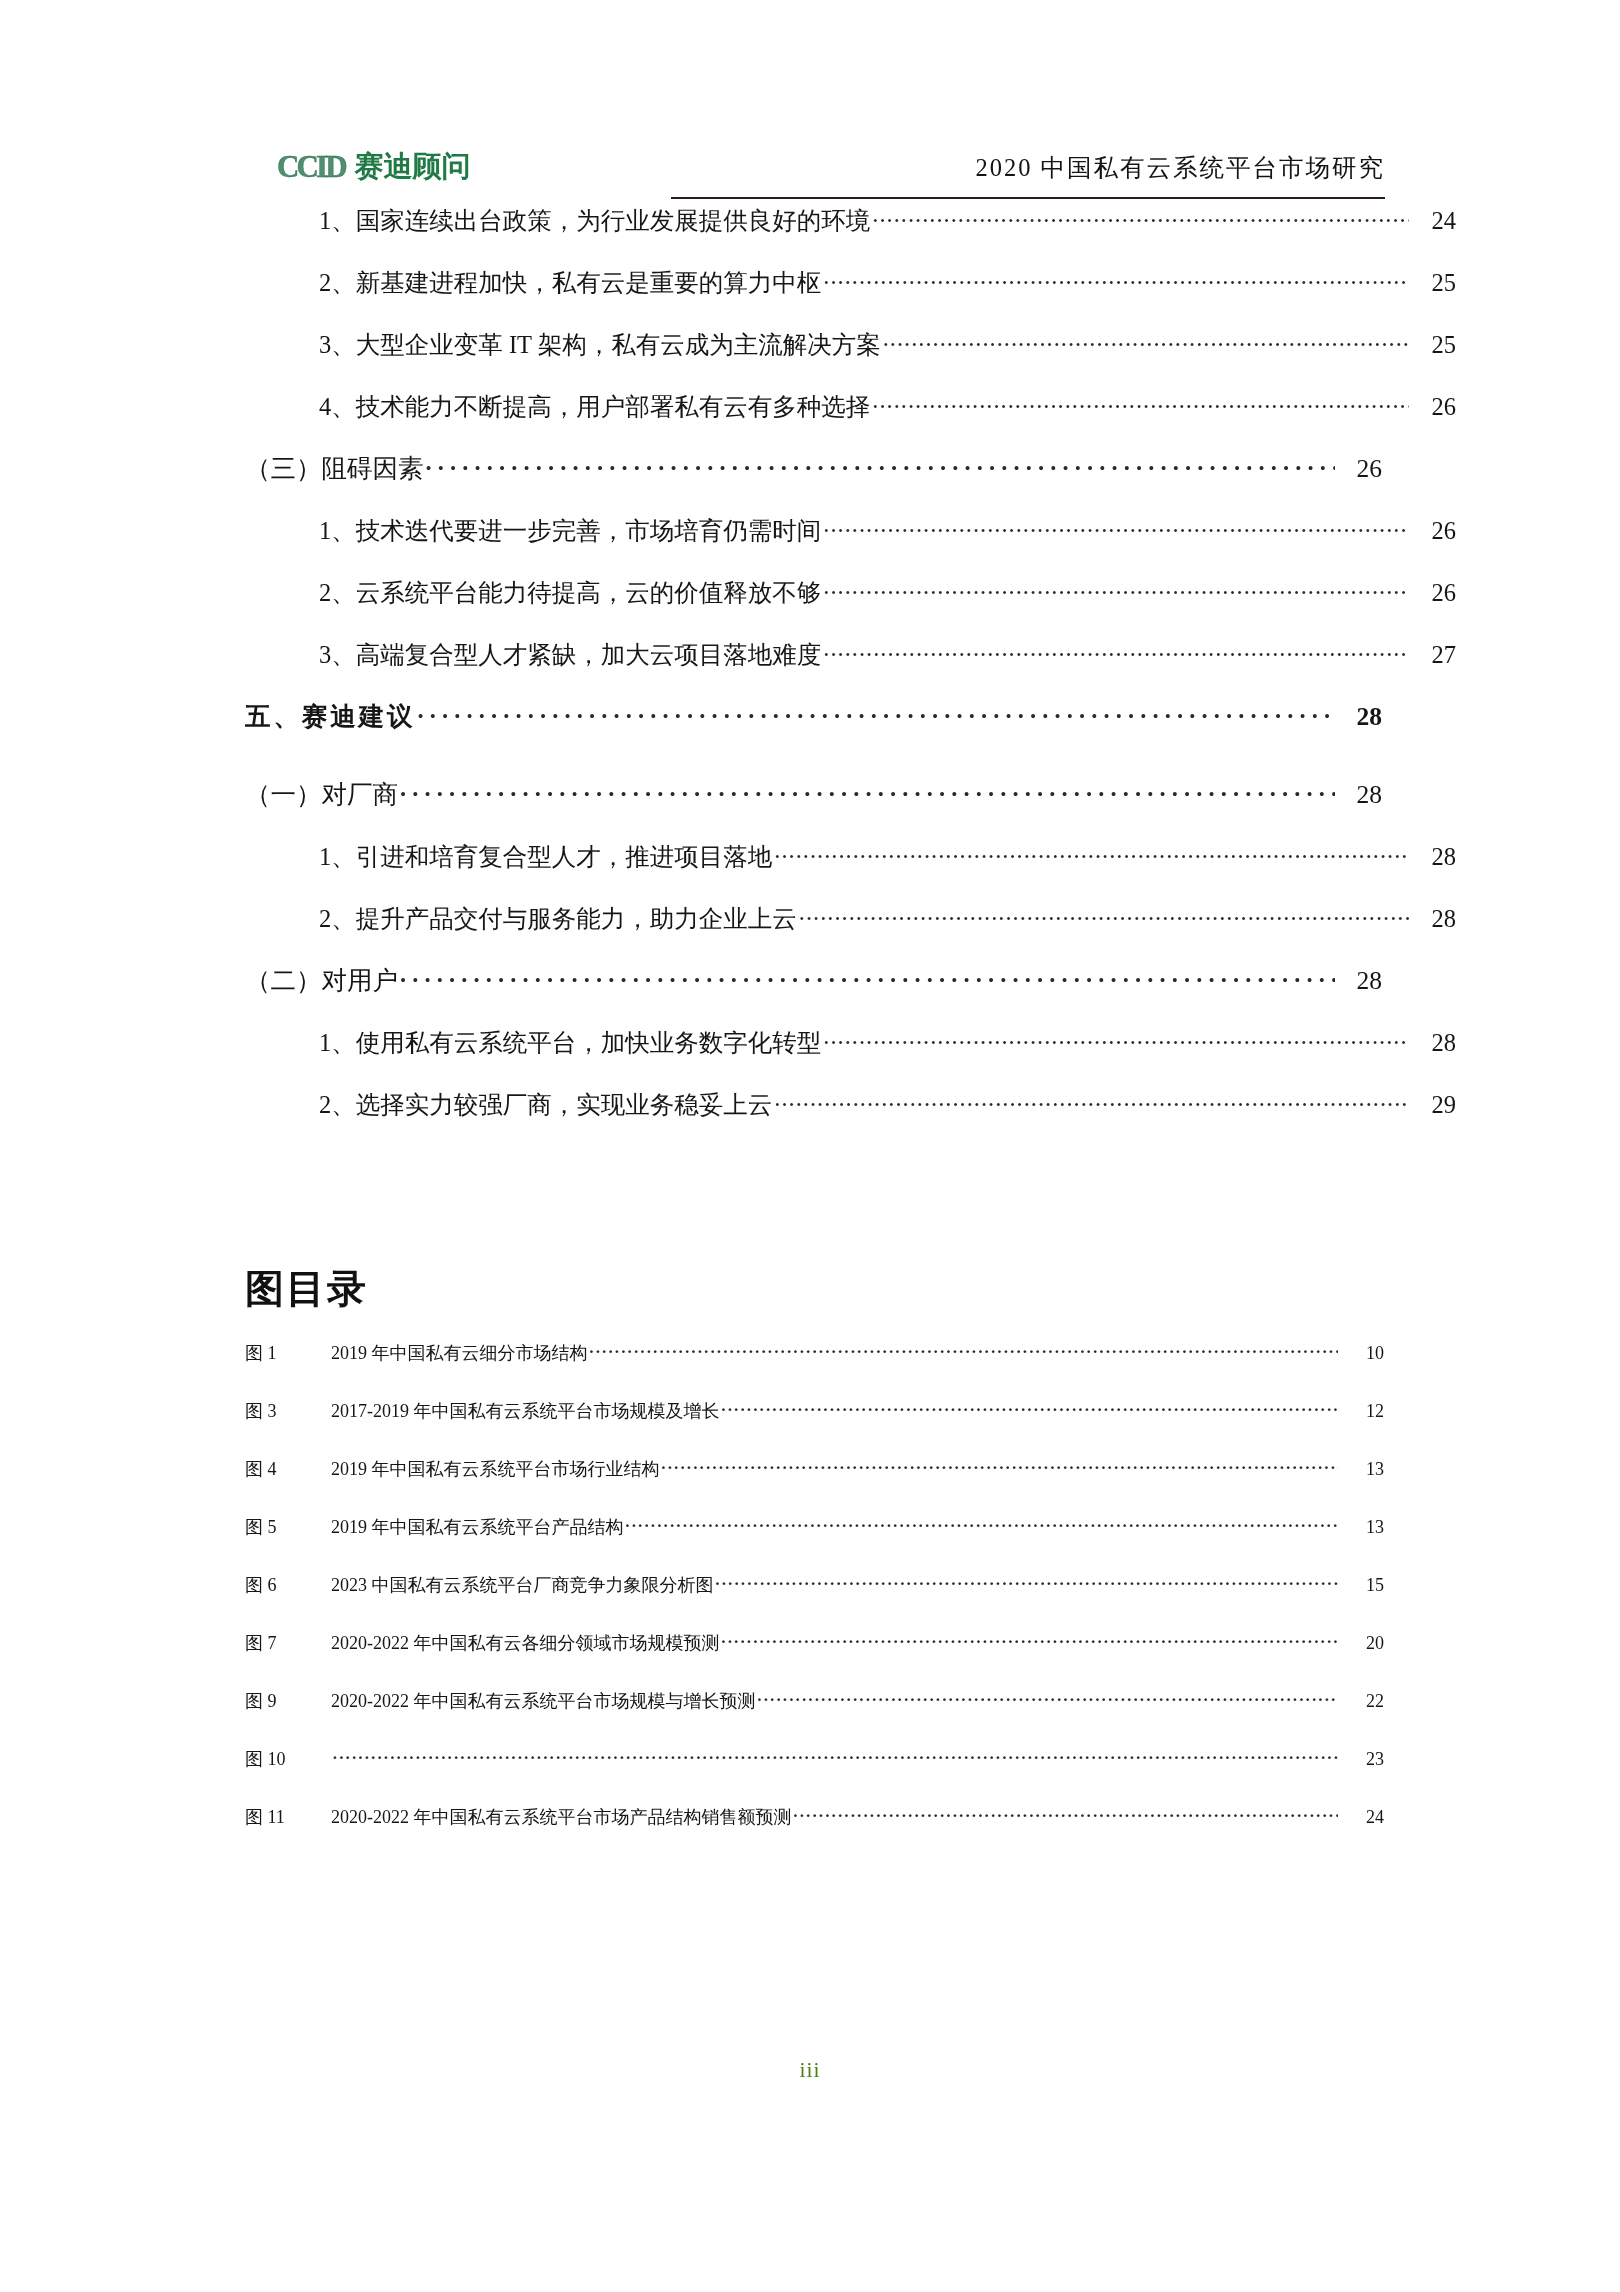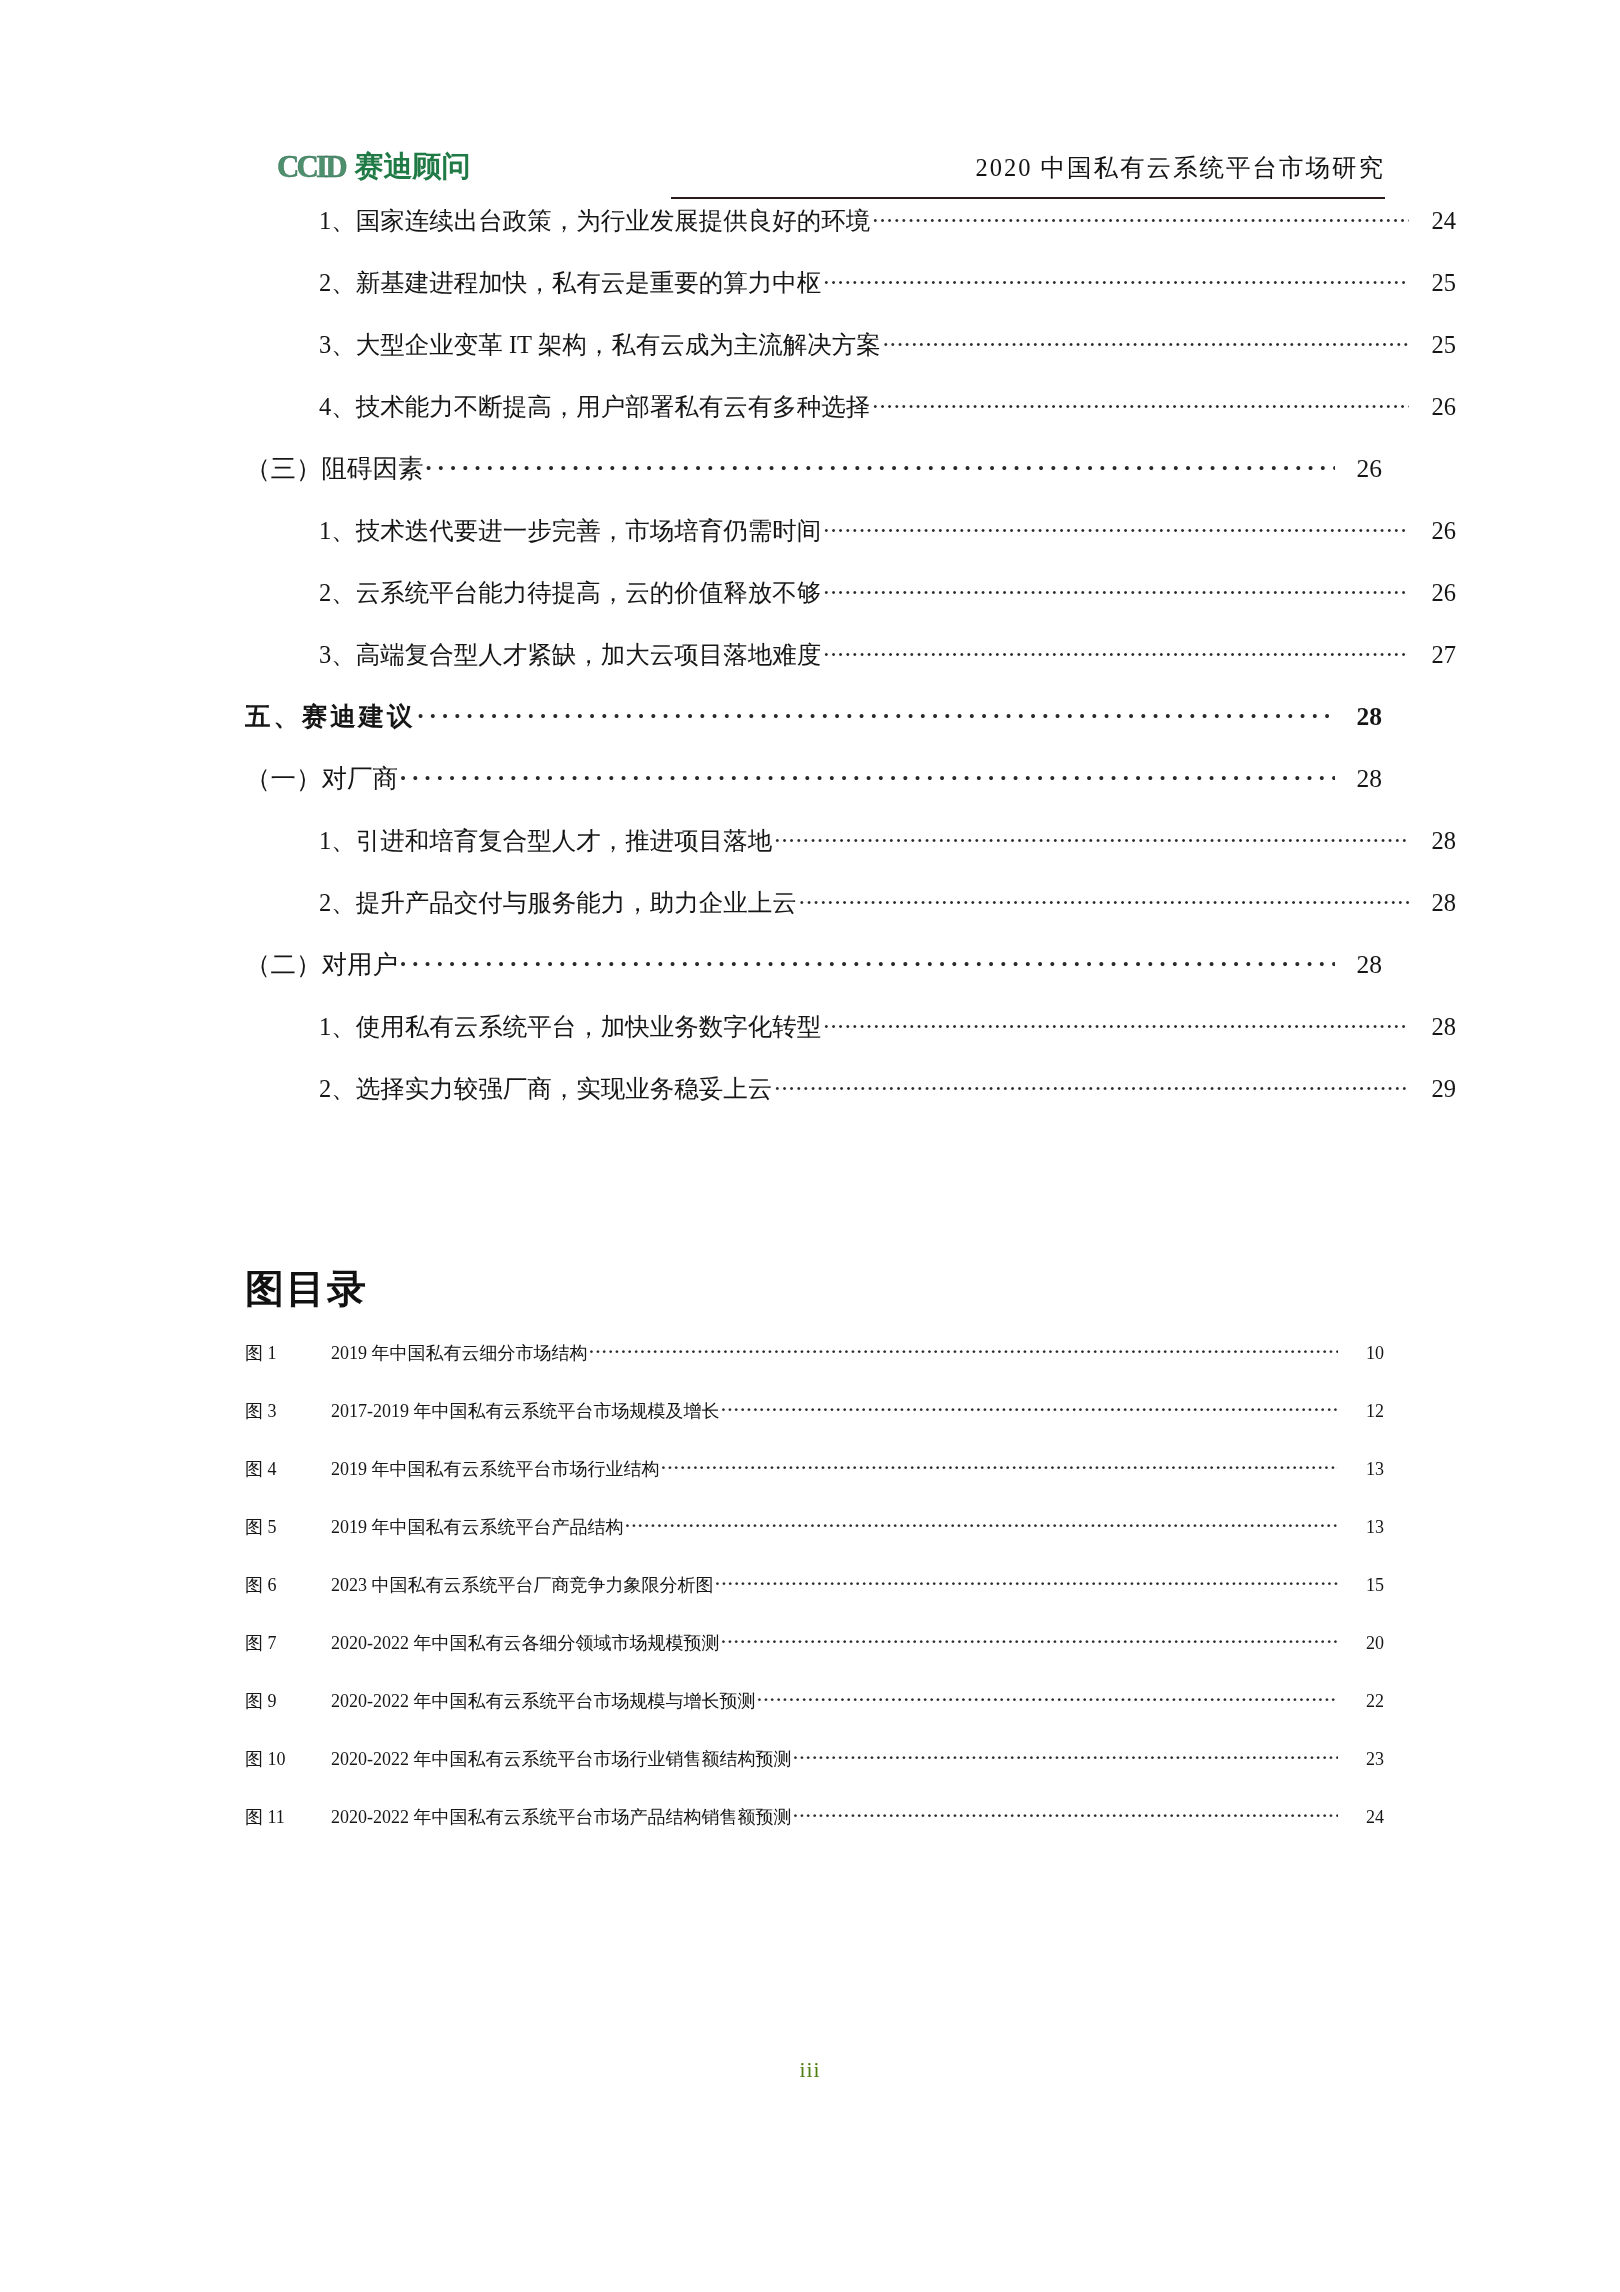--- a/index.html
+++ b/index.html
@@ -119,21 +119,21 @@
   .lv-sec .txt,
   .lv-sec .pg { font-weight: normal; font-size: 25.5px; }
   .lv-sec .lead::before {
     content: ". . . . . . . . . . . . . . . . . . . . . . . . . . . . . . . . . . . . . . . . . . . . . . . . . . . . . . . . . . . . . . . . . . . . . . . . . . . . . . . . .";
     letter-spacing: 0px;
     font-weight: bold;
     bottom: 0.10em;
   }
 
   
-  .lv-top { padding-left: 0px; margin-bottom: 33px; justify-content: center; }
+  .lv-top { padding-left: 0px; margin-bottom: 49px; justify-content: center; }
   .lv-top .txt,
   .lv-top .pg { font-weight: bold; font-size: 25.5px; }
   .lv-top .txt { letter-spacing: 2.9px; }
   .lv-top .lead::before {
     content: ". . . . . . . . . . . . . . . . . . . . . . . . . . . . . . . . . . . . . . . . . . . . . . . . . . . . . . . . . . . . . . . . . . . . . . . . . . . . . . . . .";
     letter-spacing: 0px;
     font-weight: bold;
     bottom: 0.10em;
   }
 
@@ -361,21 +361,20 @@
 
     <div class="fig-row">
       <span class="fignum">图 9</span>
       <span class="figtxt">2020-2022 年中国私有云系统平台市场规模与增长预测</span>
       <span class="lead"></span>
       <span class="pg">22</span>
     </div>
 
     <div class="fig-row">
       <span class="fignum">图 10</span>
-      <span class="figtxt">2020-2022 年中国私有云系统平台市场行业销售额结构预测</span>
       <span class="lead"></span>
       <span class="pg">23</span>
     </div>
 
     <div class="fig-row">
       <span class="fignum">图 11</span>
       <span class="figtxt">2020-2022 年中国私有云系统平台市场产品结构销售额预测</span>
       <span class="lead"></span>
       <span class="pg">24</span>
     </div>

